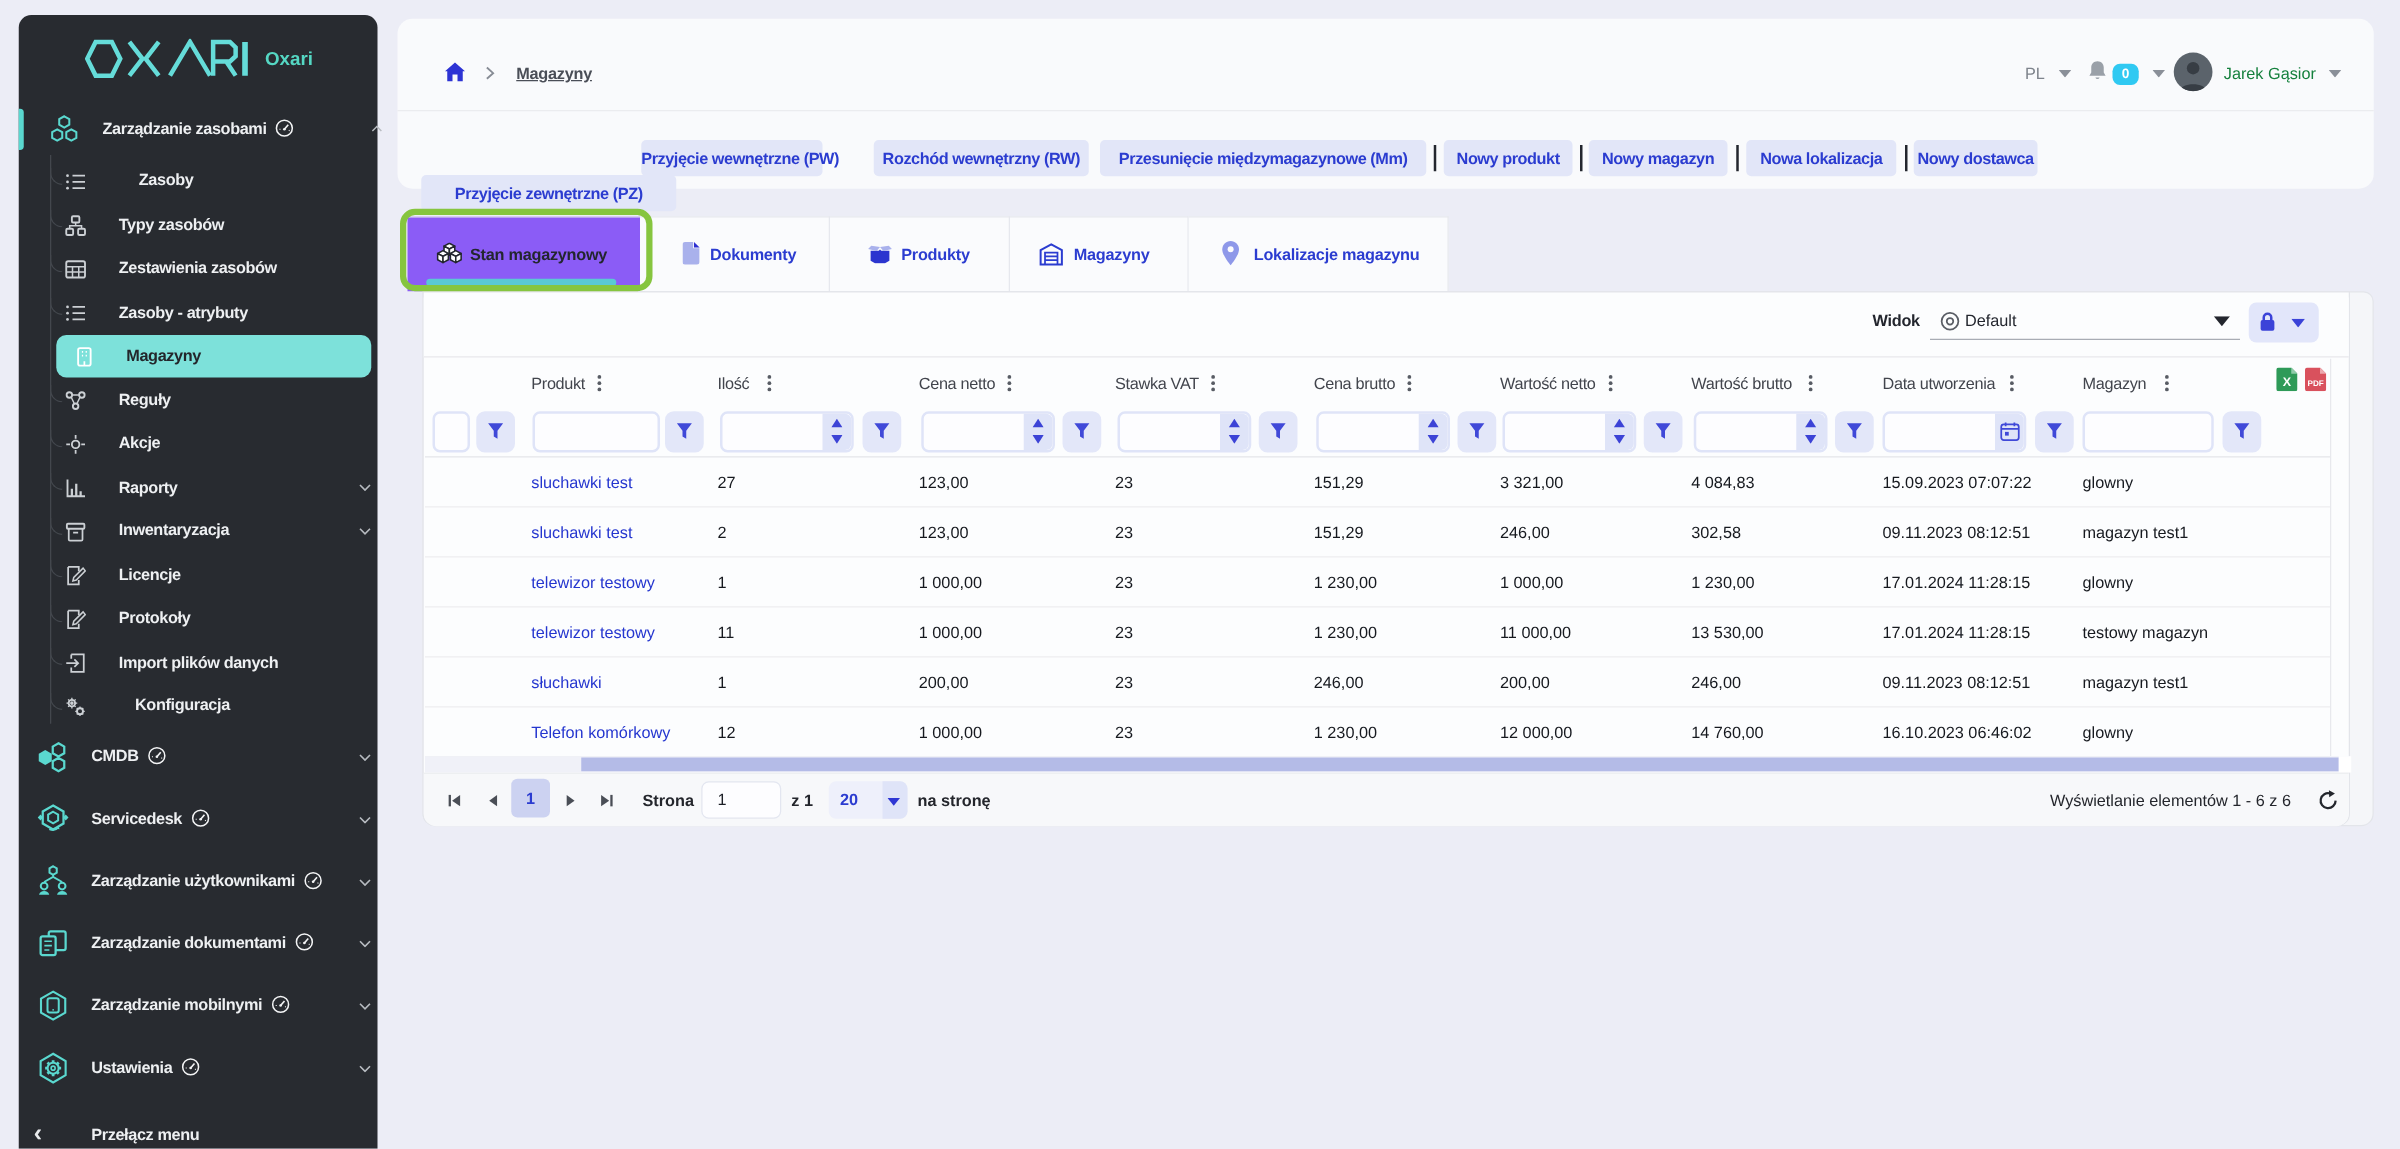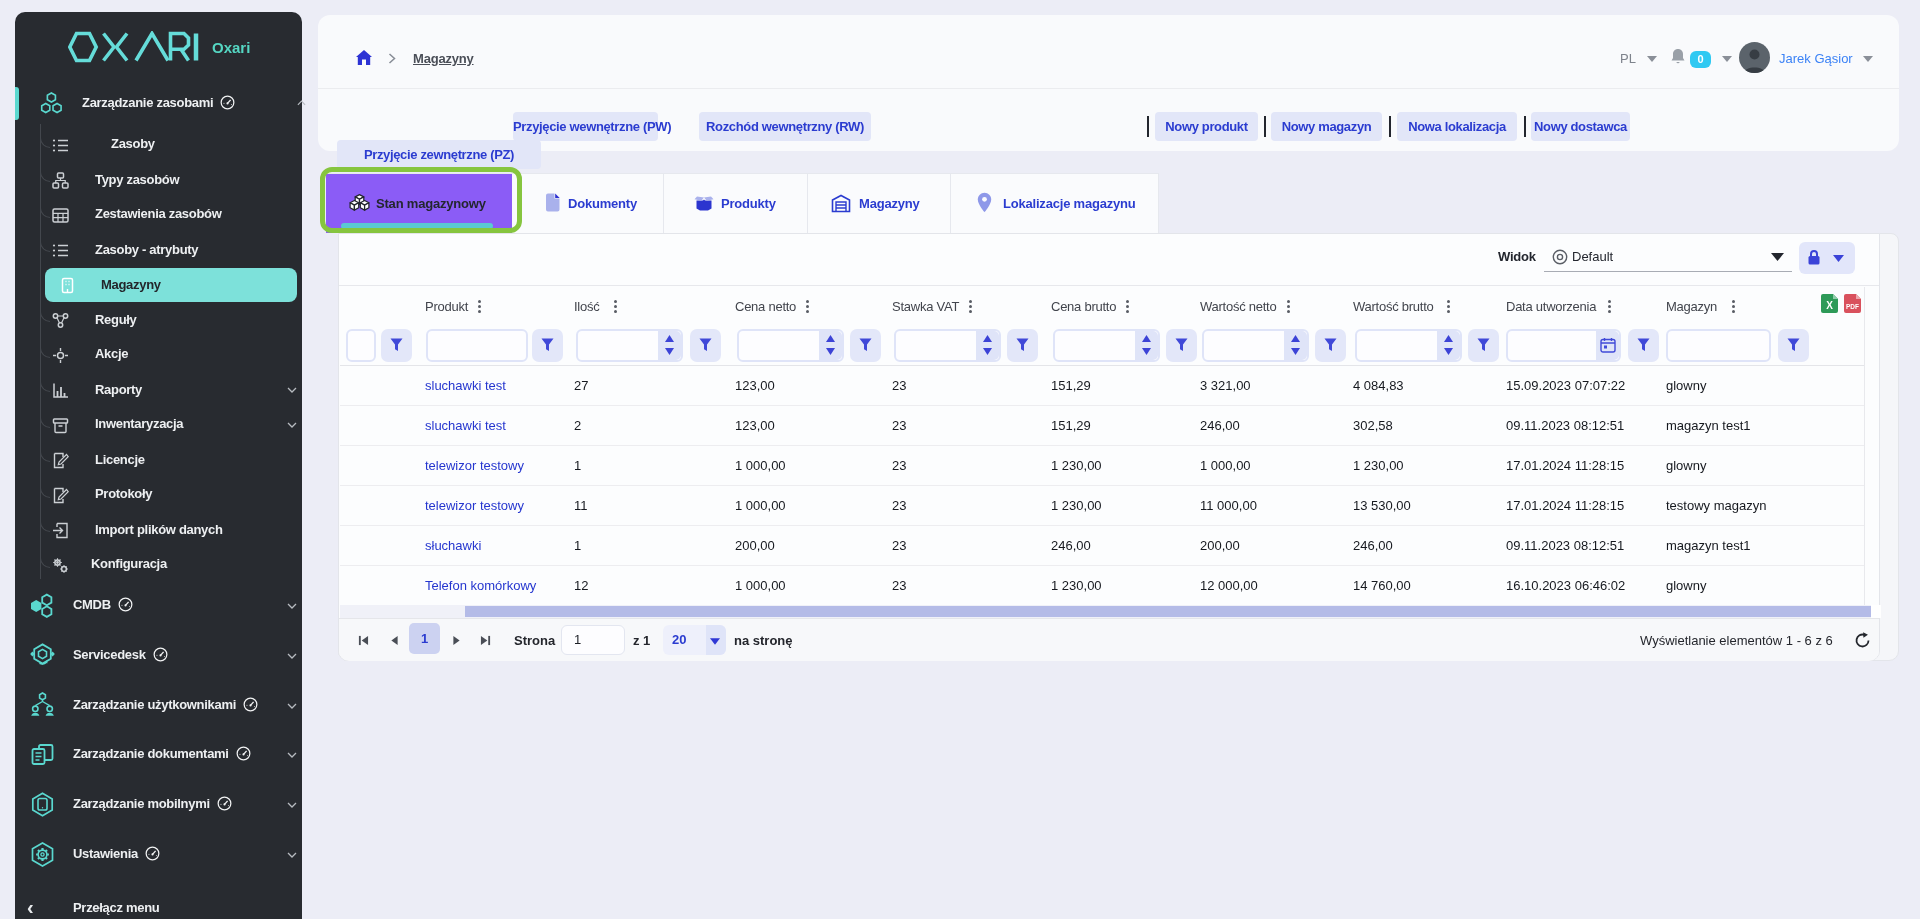--- a/index.html
+++ b/index.html
@@ -154,21 +154,21 @@
       </svg>
     <div class="sb-item" style="left:80px; top:510px;">Import plików danych</div>
     <div class="curve" style="left:25px; top:542px;"></div>
     <svg class="abs" style="left:37px; top:545px;" width="17" height="17" viewBox="0 0 17 17" fill="none" stroke="#ccd0d4" stroke-width="1.5">
         <circle cx="5.5" cy="5.5" r="2.6"></circle>
         <circle cx="5.5" cy="5.5" r="0.7"></circle>
         <path d="M5.5,1.2 L5.5,2.9 M5.5,8.1 L5.5,9.8 M1.2,5.5 L2.9,5.5 M8.1,5.5 L9.8,5.5 M2.5,2.5 L3.6,3.6 M7.4,7.4 L8.5,8.5 M8.5,2.5 L7.4,3.6 M3.6,7.4 L2.5,8.5" stroke-width="1.1"></path>
         <circle cx="12" cy="12" r="2.4"></circle>
         <path d="M12,8.2 L12,9.6 M12,14.4 L12,15.8 M8.2,12 L9.6,12 M14.4,12 L15.8,12 M9.4,9.4 L10.3,10.3 M13.7,13.7 L14.6,14.6 M14.6,9.4 L13.7,10.3 M10.3,13.7 L9.4,14.6" stroke-width="1"></path>
       </svg>
-    <div class="sb-item" style="left:76px; top:544px;">Konfiguracja</div>
+    <div class="sb-item" style="left:93px; top:544px;">Konfiguracja</div>
 
     <svg class="abs" style="left:14px; top:580px;" width="27" height="27" viewBox="0 0 27 27" fill="none" stroke="#5ad8cf" stroke-width="1.8">
         <polygon points="7.2,8.0 12.4,11.0 12.4,17.0 7.2,20.0 2.0,17.0 2.0,11.0" fill="#5ad8cf" stroke="none"></polygon>
         <polygon points="17.8,2.6 22.4,5.3 22.4,10.6 17.8,13.2 13.2,10.6 13.2,5.3"></polygon>
         <polygon points="17.8,14.3 22.4,17.0 22.4,22.2 17.8,24.9 13.2,22.2 13.2,17.0"></polygon>
       </svg>
     <div class="sb-item" style="left:58px; top:585px;">CMDB<svg style="vertical-align:-3px; margin-left:7px;" width="15" height="15" viewBox="0 0 17 17" fill="none" stroke="#f3f4f5" stroke-width="1.4">
           <circle cx="8.5" cy="8.5" r="7.2"></circle>
           <path d="M8.5,9.5 L12,5.5" stroke-width="1.5"></path>
           <circle cx="8.5" cy="9.5" r="1.2" fill="#f3f4f5" stroke="none"></circle>
@@ -278,28 +278,29 @@
           <path d="M6.3,14 A1.8 1.8 0 0 0 9.7,14 Z"></path>
         </svg>
       <div class="abs" style="left:1372px; top:36px; width:21px; height:17px; background:#30c9f2; border-radius:6px; color:#fff; font-size:11px; font-weight:700; text-align:center; line-height:17px;">0</div>
       <svg class="abs" style="left:1404px; top:41px;" width="10" height="6" viewBox="0 0 10 6" fill="#8a8f98">
           <polygon points="0,0 10,0 5,6"></polygon>
         </svg>
       <div class="abs" style="left:1421px; top:27px; width:31px; height:31px; background:#5b636b; border-radius:50%; overflow:hidden;"><svg width="31" height="31" viewBox="0 0 31 31">
             <circle cx="15.5" cy="12.5" r="5" fill="#373d44"></circle>
             <path d="M5,31 C5,23.5 26,23.5 26,31 Z" fill="#373d44"></path>
           </svg></div>
-      <div class="abs" style="left:1461px; top:36px; font-size:13px; color:#3b82f6;">Jarek Gąsior</div>
+      <div class="abs" style="left:1461px; top:36px; font-size:13px; color:#15803d;">Jarek Gąsior</div>
       <svg class="abs" style="left:1545px; top:41px;" width="10" height="6" viewBox="0 0 10 6" fill="#8a8f98">
           <polygon points="0,0 10,0 5,6"></polygon>
         </svg>
     </div>
     <div class="btn" style="left:19px;  width:204px;margin-top:28px;">Przyjęcie zewnętrzne (PZ)</div>
     <div class="btn" style="left:195px; width:145px;">Przyjęcie wewnętrzne (PW)</div>
     <div class="btn" style="left:381px; width:172px;">Rozchód wewnętrzny (RW)</div>
+    <div class="btn" style="left:562px; width:261px;">Przesunięcie międzymagazynowe (Mm)</div>
     <div class="btndiv" style="left:829px;"></div>
     <div class="btn" style="left:837px; width:103px;">Nowy produkt</div>
     <div class="btndiv" style="left:946px;"></div>
     <div class="btn" style="left:953px; width:111px;">Nowy magazyn</div>
     <div class="btndiv" style="left:1071px;"></div>
     <div class="btn" style="left:1079px; width:120px;">Nowa lokalizacja</div>
     <div class="btndiv" style="left:1206px;"></div>
     <div class="btn" style="left:1213px; width:99px;">Nowy dostawca</div>
   </div>
   <div id="tabsrow">

